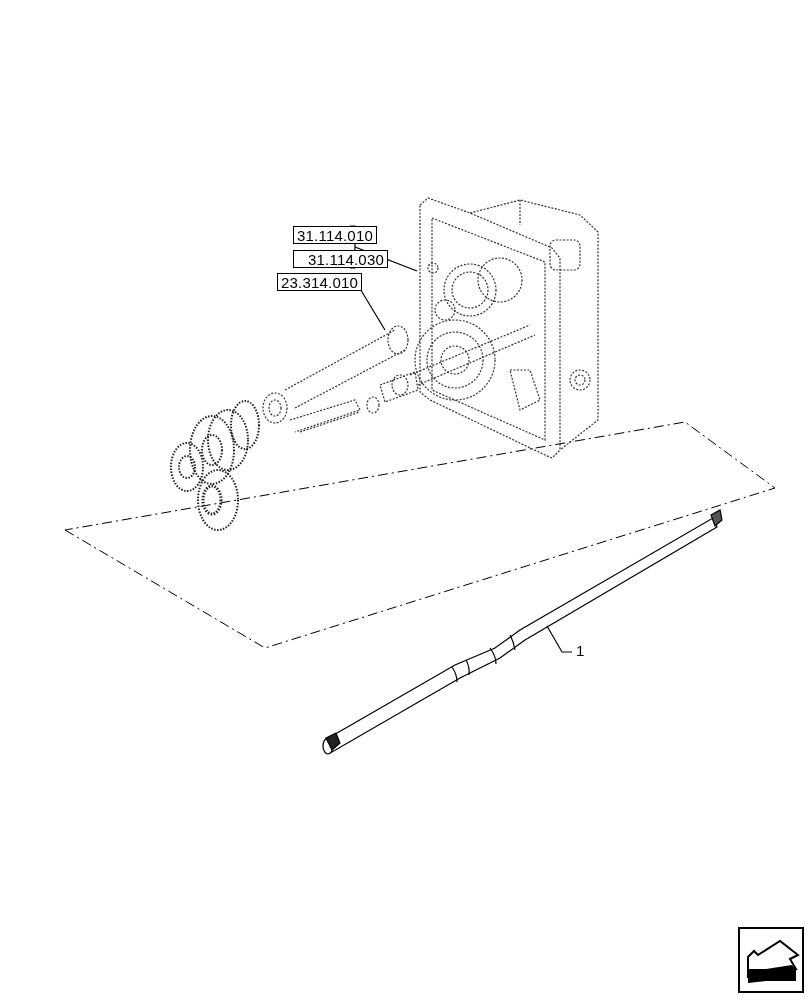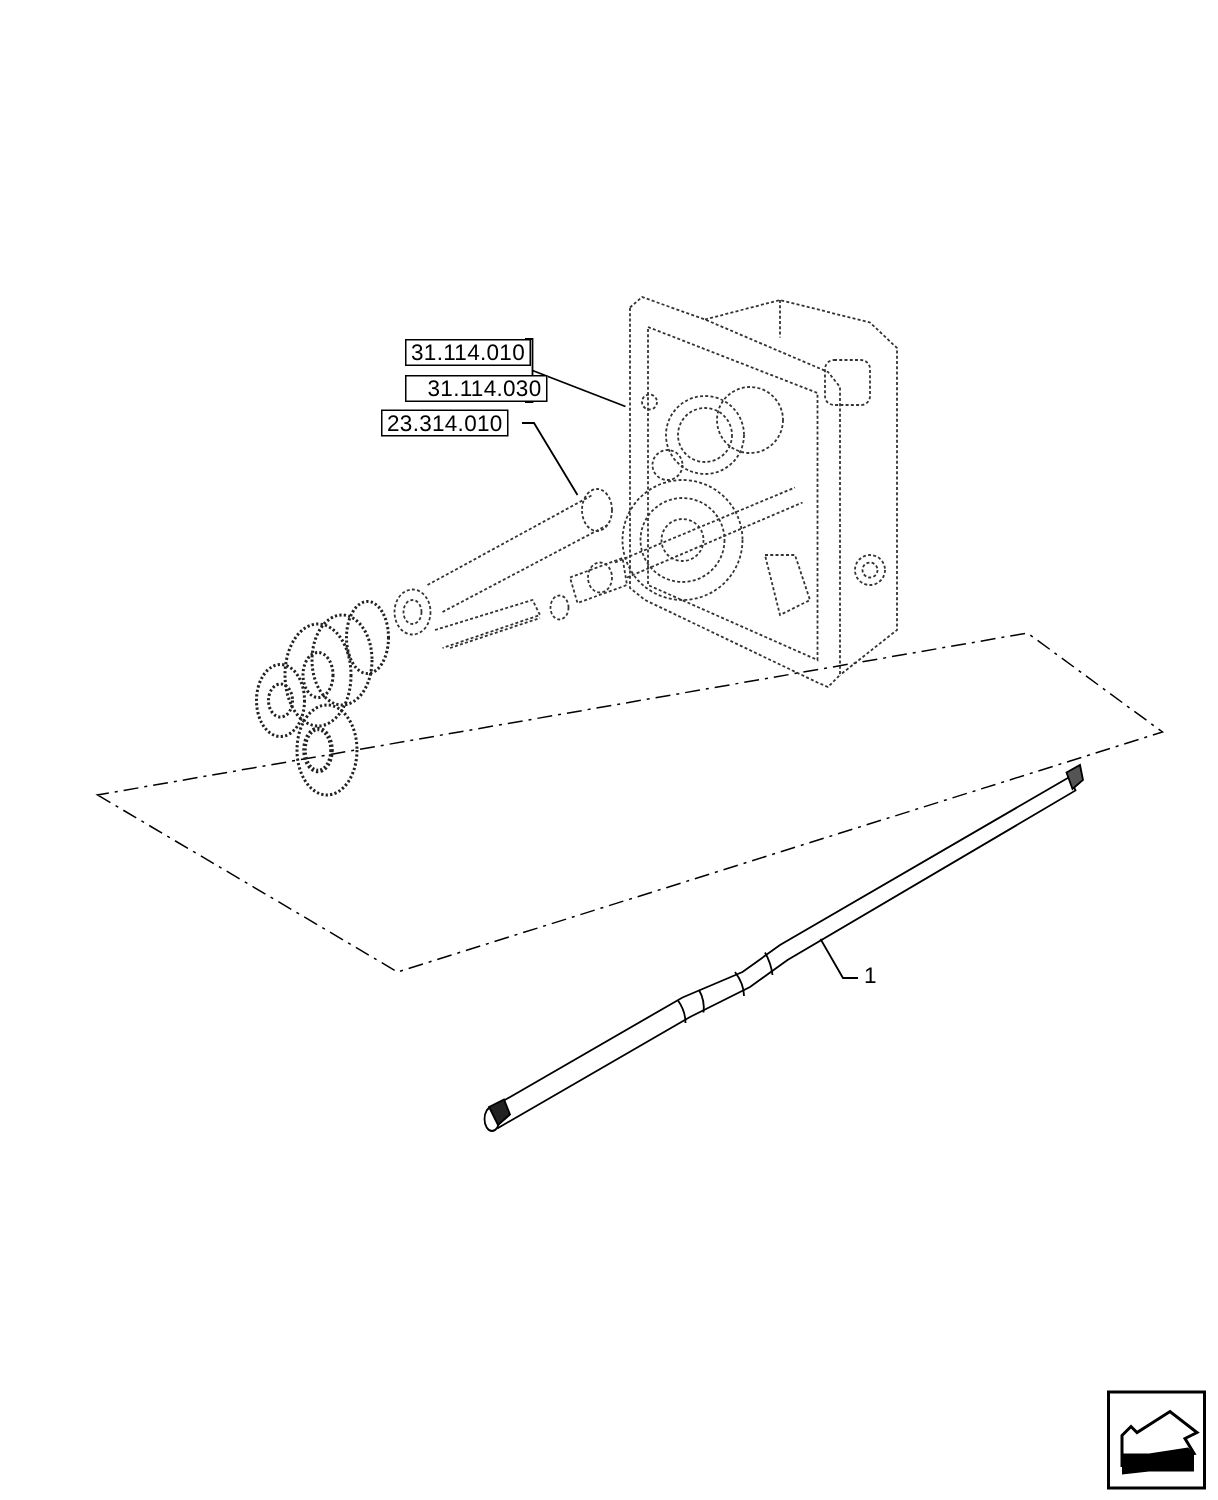--- a/index.html
+++ b/index.html
@@ -1,21 +1,21 @@
 <!DOCTYPE html>
 <html><head>
 <meta charset="utf-8">
 <style>
   html, body { margin: 0; padding: 0; background: #ffffff; }
   body { width: 812px; height: 1000px; position: relative; overflow: hidden;
          font-family: "Liberation Sans", sans-serif; }
   #diagram { position: absolute; left: 0; top: 0; width: 812px; height: 1000px; }
   .ref-label { position: absolute; height: 18px; line-height: 18px; padding: 0 3px;
                border: 1.2px solid #000; background: #fff; font-size: 15px; color: #000;
-               box-sizing: border-box; letter-spacing: 0.2px; cursor: pointer; }
+               box-sizing: border-box; letter-spacing: 0.2px; cursor: pointer; margin-left: 23px; }
   .callout-num { position: absolute; font-size: 15px; color: #000; }
   .nav-icon { position: absolute; left: 738px; top: 927px; width: 66px; height: 66px;
               border: 2px solid #000; box-sizing: border-box; background: #fff; cursor: pointer; }
 </style>
 </head>
 <body>
 
 <svg id="diagram" viewBox="0 0 812 1000" xmlns="http://www.w3.org/2000/svg">
 
   <polygon points="65,530 265,648 775,488 685,422" fill="none" stroke="#000" stroke-width="1" stroke-dasharray="10,4,2,4"></polygon>

